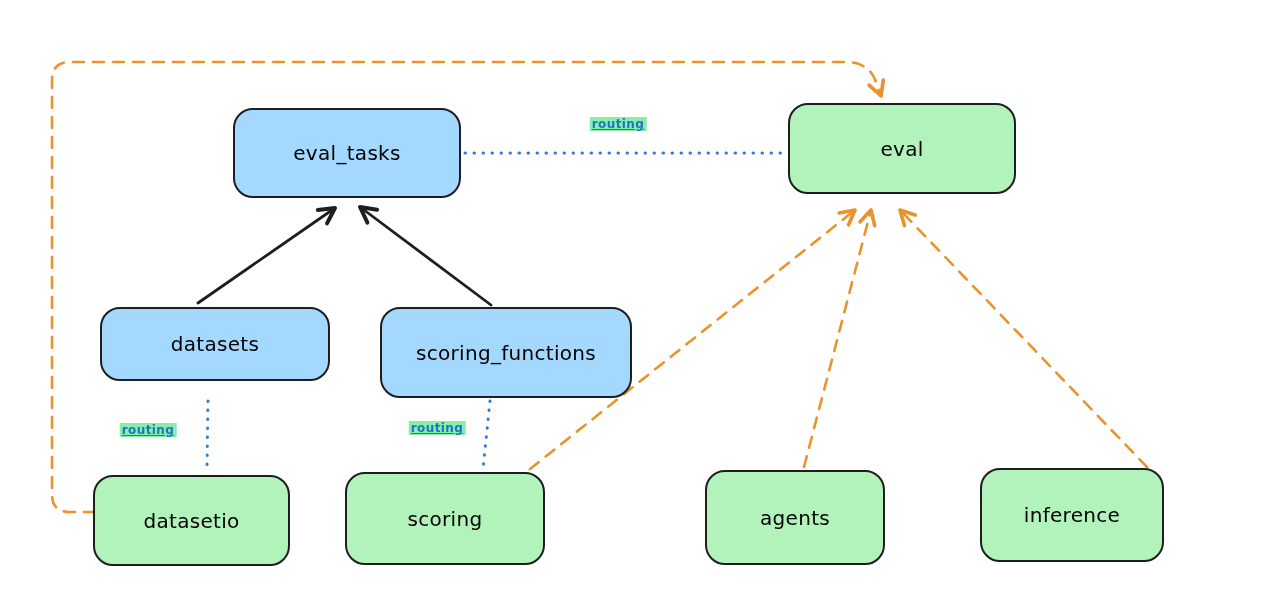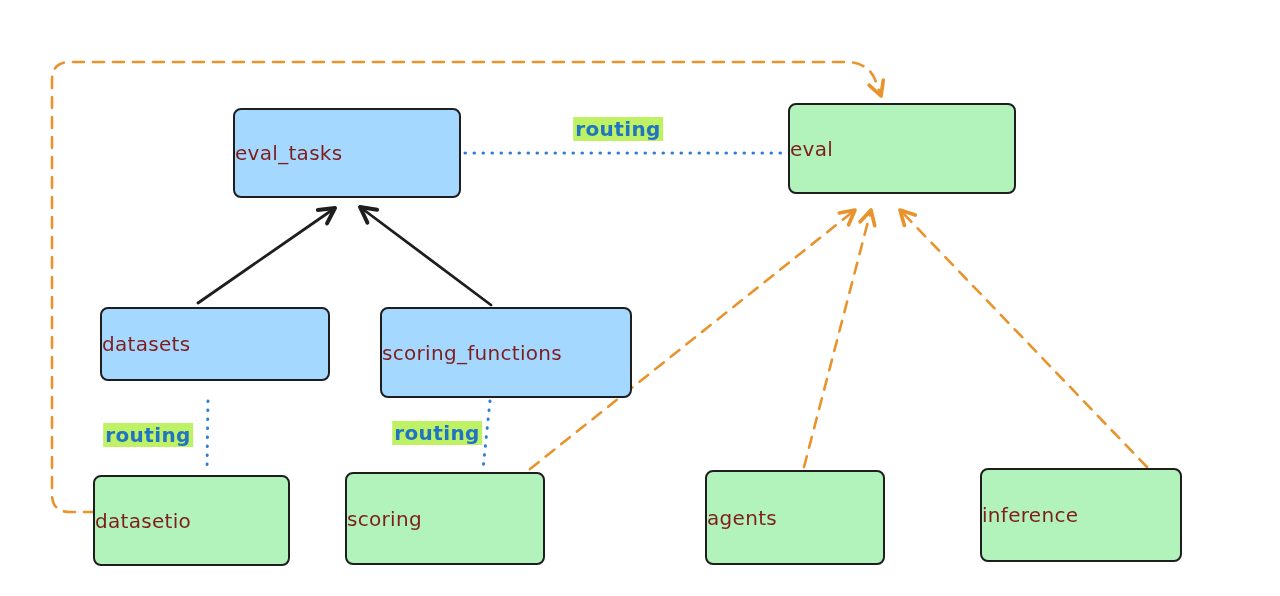--- a/index.html
+++ b/index.html
@@ -14,40 +14,41 @@
   .edges {
     position: absolute;
     left: 0; top: 0;
     width: 1280px; height: 596px;
     pointer-events: none;
   }
   .node {
     position: absolute;
     box-sizing: border-box;
     border: 2.5px solid #1e1e1e;
-    border-radius: 8px;
+    border-radius: 20px;
     display: flex;
     align-items: center;
-    justify-content: flex-start;
+    justify-content: center;
     font-size: 20px;
-    color: #7f1d1d;
+    color: #000000;
     letter-spacing: 0.3px;
   }
   .node.blue  { background: #a5d8ff; }
   .node.green { background: #b2f2bb; }
   .edge-label {
     position: absolute;
     transform: translateX(-50%);
     color: #2173c4;
-    font-size: 20px;
+    font-size: 12px;
     font-weight: 600;
     letter-spacing: 0.4px;
     white-space: nowrap;
-    background: #bef264;
+    background: #86efac;
     padding: 0 2px;
+    text-decoration: underline;
   }
 </style>
 </head>
 <body>
 
 <div class="canvas">
 
   <svg class="edges" viewBox="0 0 1280 596" xmlns="http://www.w3.org/2000/svg">
     <defs>
       <marker id="arrow-black" viewBox="0 0 14 14" refX="11" refY="7" markerWidth="9" markerHeight="9" orient="auto-start-reverse">
@@ -92,21 +93,21 @@
   </div>
 
   <div class="node green" style="left:345px; top:472px; width:200px; height:93px;">
     <span>scoring</span>
   </div>
 
   <div class="node green" style="left:705px; top:470px; width:180px; height:95px;">
     <span>agents</span>
   </div>
 
-  <div class="node green" style="left:980px; top:468px; width:202px; height:94px;">
+  <div class="node green" style="left:980px; top:468px; width:184px; height:94px;">
     <span>inference</span>
   </div>
 
   <span class="edge-label" style="left:618px; top:117px;">routing</span>
   <span class="edge-label" style="left:148px; top:423px;">routing</span>
   <span class="edge-label" style="left:437px; top:421px;">routing</span>
 
 </div>
 
 </body></html>

